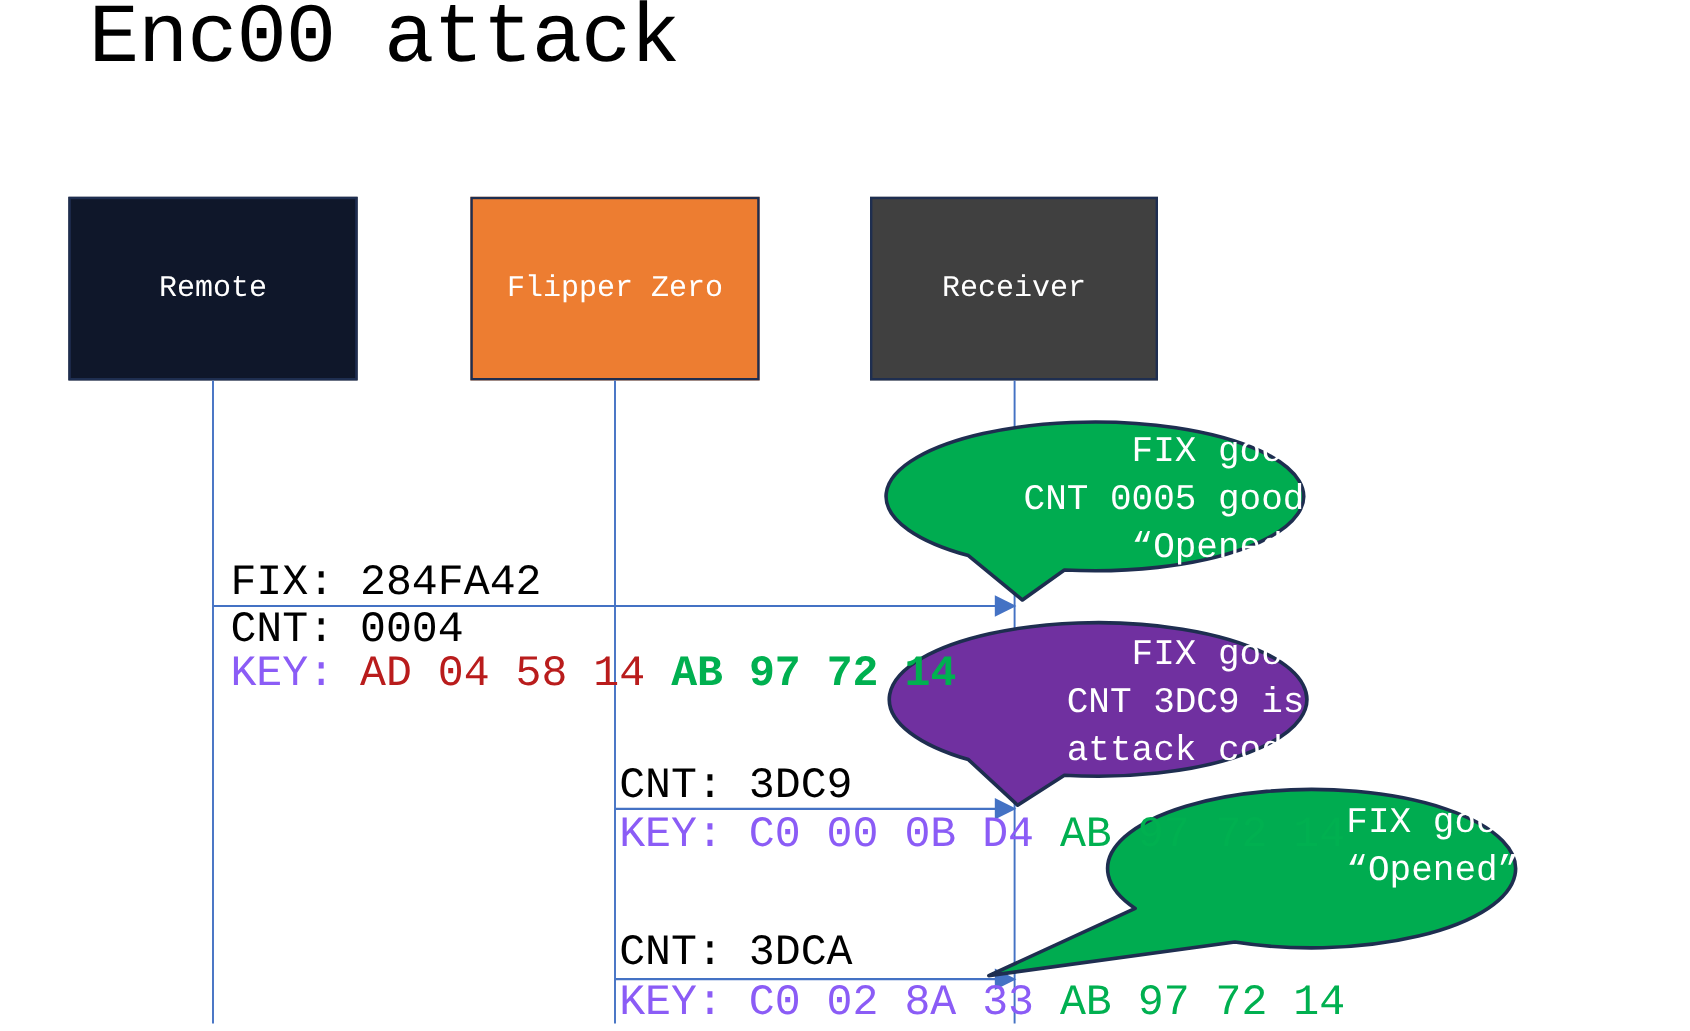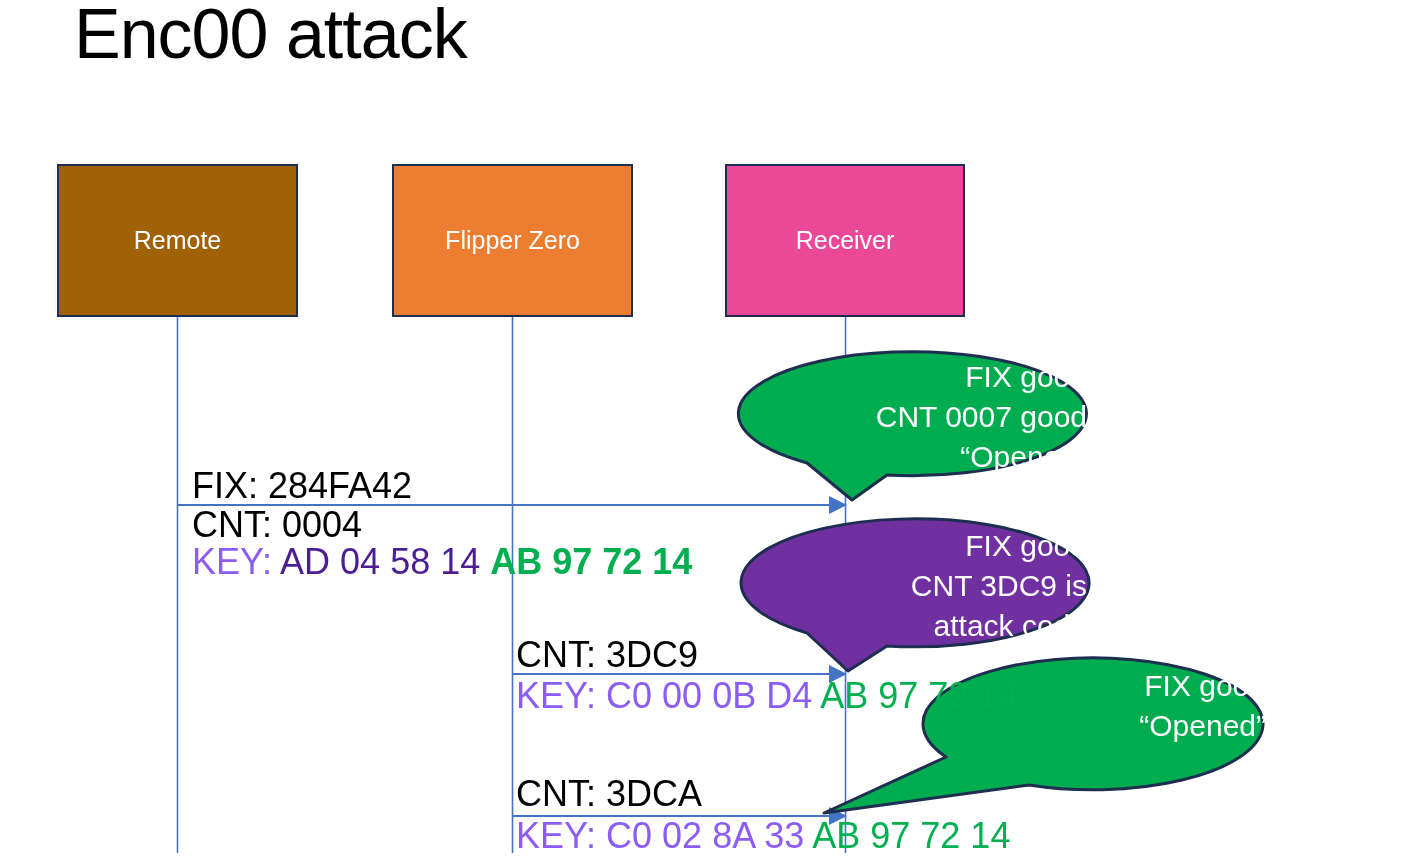--- a/index.html
+++ b/index.html
@@ -1,34 +1,34 @@
 <!DOCTYPE html>
 <html><head>
 <meta charset="utf-8">
 <style>
   html,body{margin:0;padding:0;background:#fff;}
   .slide{
     position:relative; width:1272px; height:859px; background:#ffffff;
-    font-family:Liberation Sans, sans-serif; overflow:hidden;
+    font-family:Liberation Mono, monospace; overflow:hidden;
   }
   .slide-title{
     position:absolute; left:74px; top:-6px; font-size:70px; font-weight:300;
     color:#000; letter-spacing:-1px; line-height:1.15; white-space:nowrap;
   }
   .actor{
     position:absolute; top:164px; height:153px; box-sizing:border-box;
     display:flex; align-items:center; justify-content:center;
     color:#fff; font-size:25px; border:2.5px solid #1e2e50;
   }
-  .actor-remote{left:57px; width:241px; background:#a16207;}
+  .actor-remote{left:57px; width:241px; background:#0f172a;}
   .actor-flipper{left:392px; width:241px; background:#ED7D31;}
-  .actor-receiver{left:725px; width:240px; background:#ec4899;}
+  .actor-receiver{left:725px; width:240px; background:#404040;}
   .overlay{position:absolute; left:0; top:0; width:1408px; height:859px;}
   .msg{position:absolute; font-size:36px; color:#000; white-space:nowrap; line-height:30px;}
-  .key-red{color:#4c1d95;}
+  .key-red{color:#b91c1c;}
   .key-black{color:#8b5cf6;}
   .key-green{color:#00B050;}
   .key-green-bold{color:#00B050; font-weight:bold;}
   .callout-text{
     position:absolute; width:346px; text-align:right; color:#fff;
     font-size:30px; line-height:40px; white-space:nowrap;
   }
 </style>
 </head>
 <body>
@@ -88,21 +88,21 @@
 
   <div class="msg" style="left:516px; top:779px;">
     <span>CNT: 3DCA</span>
   </div>
   <div class="msg" style="left:516px; top:821px;">
     <span class="key-black">KEY: </span><span class="key-black">C0 02 8A 33 </span><span class="key-green">AB 97 72 14</span>
   </div>
 
   <div class="callout-text" style="left:741px; top:357px;">
     <div>FIX good</div>
-    <div>CNT 0007 good</div>
+    <div>CNT 0005 good</div>
     <div>“Opened”</div>
   </div>
   <div class="callout-text" style="left:741px; top:526px;">
     <div>FIX good</div>
     <div>CNT 3DC9 is</div>
     <div>attack code</div>
   </div>
   <div class="callout-text" style="left:920px; top:666px;">
     <div>FIX good</div>
     <div>“Opened”</div>

